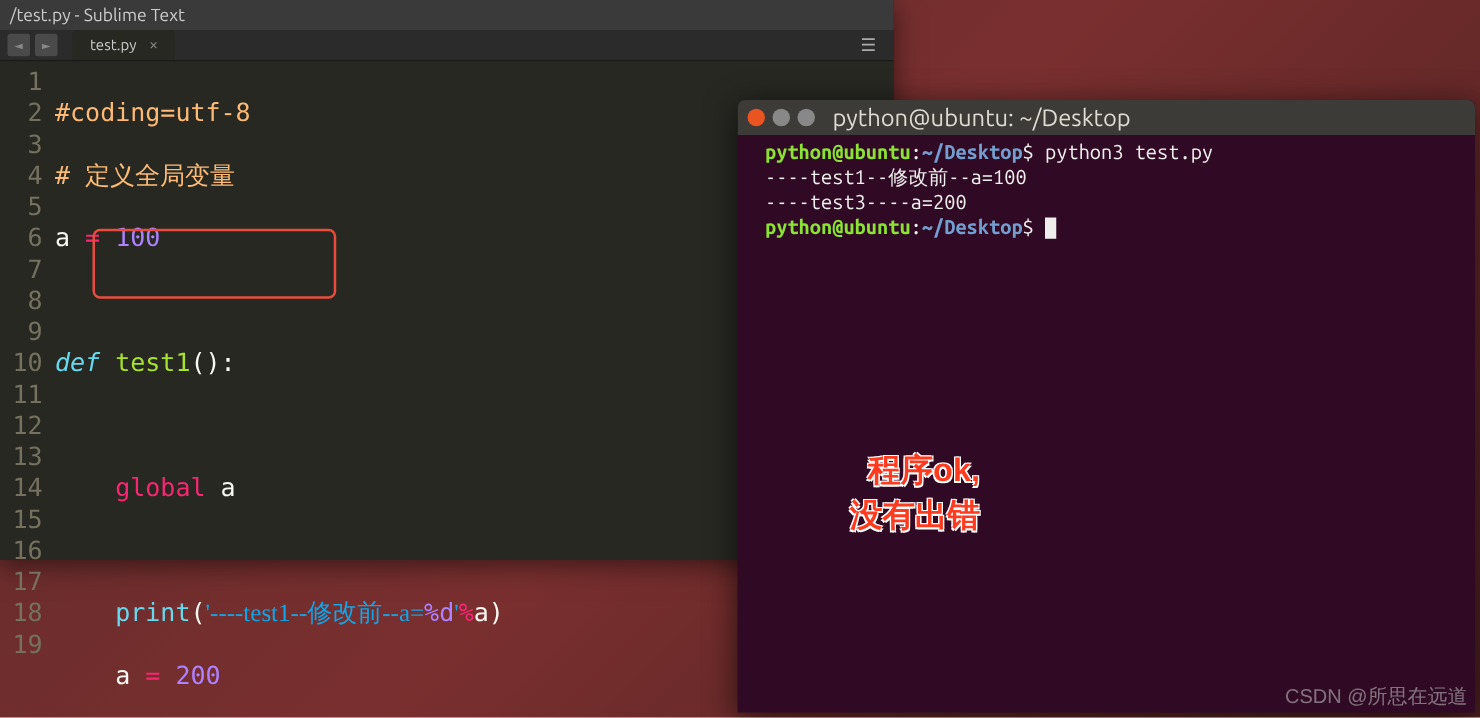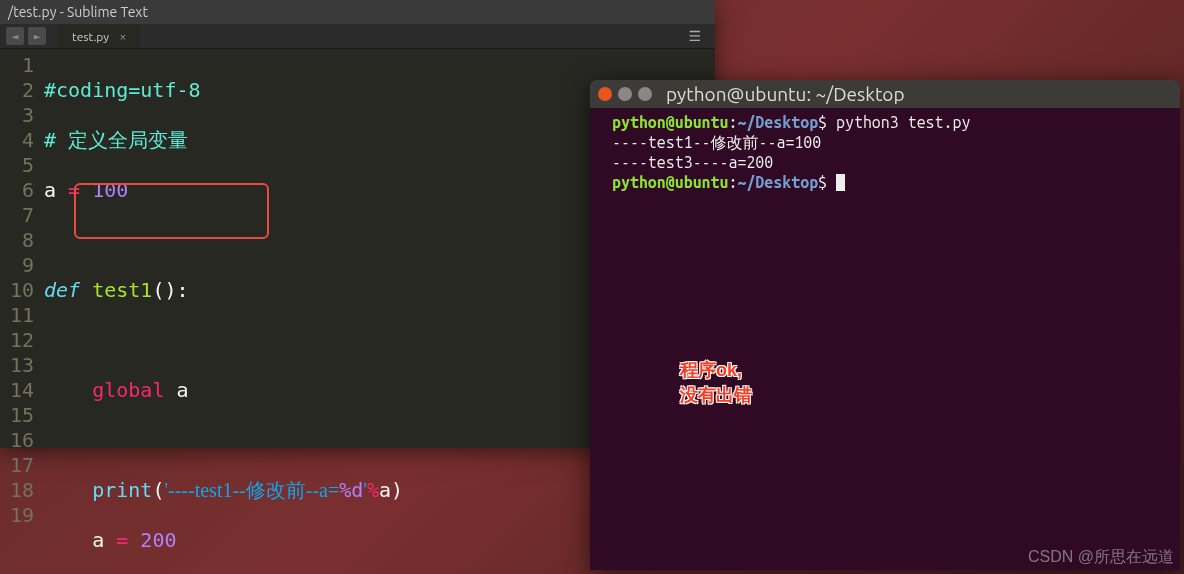--- a/index.html
+++ b/index.html
@@ -90,21 +90,21 @@
     user-select: none;
   }
   .gutter div { }
   .code-area {
     flex: 1;
     position: relative;
     color: #f8f8f2;
     white-space: pre;
   }
   .code-line { height: 25px; }
-  .c-comment { color: #5eead4; }
+  .c-comment { color: #fdba74; }
   .c-keyword { color: #66d9ef; font-style: italic; }
   .c-storage { color: #f92672; }
   .c-assign { color: #f92672; }
   .c-func { color: #a6e22e; }
   .c-number { color: #ae81ff; }
   .c-string { color: #0ea5e9; font-family: Liberation Serif, serif; }
   .c-fmt { color: #ae81ff; }
   .c-op { color: #f92672; }
   .c-builtin { color: #66d9ef; }
   .red-box {
@@ -162,26 +162,27 @@
   .cursor {
     display: inline-block;
     width: 9px; height: 17px;
     background: #eeeeec;
     vertical-align: text-bottom;
   }
 
   .annotation {
     position: absolute;
     left: 90px; top: 250px;
-    font-size: 18px;
+    font-size: 26px;
     font-weight: bold;
     color: #ff3b1f;
     text-shadow: -1px -1px 0 #fff, 1px -1px 0 #fff, -1px 1px 0 #fff, 1px 1px 0 #fff;
     font-family: "Microsoft YaHei", sans-serif;
     line-height: 1.4;
+    text-align: right;
   }
 
   .watermark {
     position: absolute;
     right: 10px; bottom: 6px;
     color: rgba(200,200,200,0.55);
     font-size: 16px;
     font-family: sans-serif;
   }
 </style>

